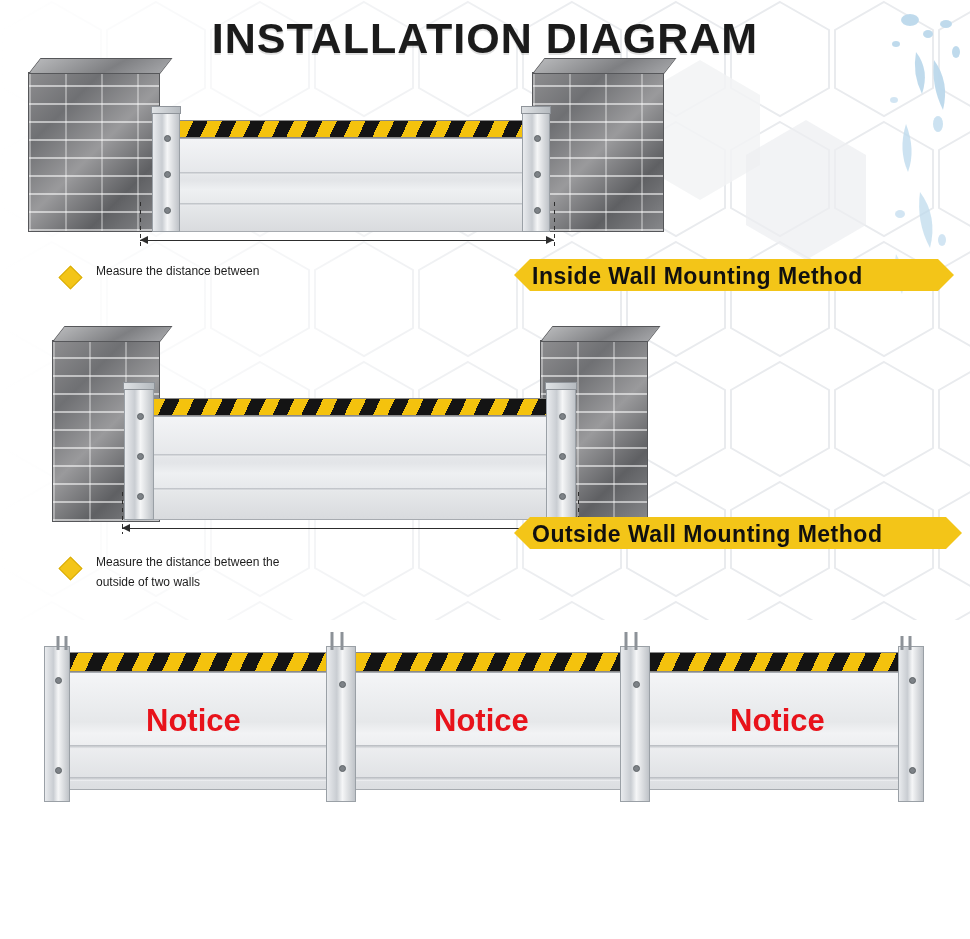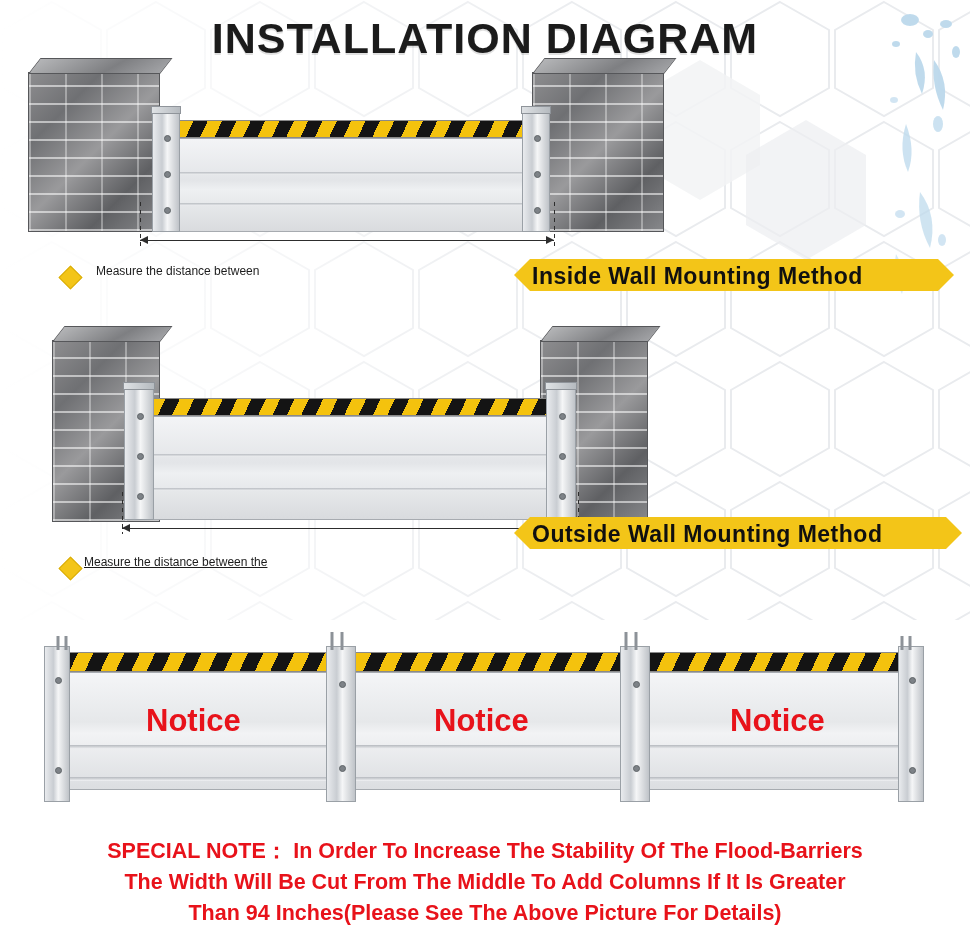--- a/index.html
+++ b/index.html
@@ -267,22 +267,23 @@
       <div class="bolt" style="top:24px;"></div>
       <div class="bolt" style="top:64px;"></div>
       <div class="bolt" style="top:104px;"></div>
     </div>
 
     <div class="tick dash" style="left:122px;top:492px;height:42px;"></div>
     <div class="tick dash" style="left:578px;top:492px;height:42px;"></div>
     <div class="dimline" style="left:122px;top:528px;width:456px;"></div>
 
     <div class="diamond" style="left:62px;top:560px;"></div>
-    <div class="caption" style="left:84px;top:552px;width:360px;text-decoration:underline;">
+    <div class="caption" style="left:96px;top:552px;width:360px;">
       <div>Measure the distance between the</div>
+      <div>outside of two walls</div>
     </div>
 
     <div class="banner" style="left:514px;top:523px;width:448px;">
       <div class="arrowL"></div>
       <div class="bar" style="width:416px;"></div>
       <div class="arrowR"></div>
       <div class="txt">Outside Wall Mounting Method</div>
     </div>
   </div>
 
@@ -328,19 +329,14 @@
         <line x1="862" y1="8" x2="862" y2="22"></line>
         <line x1="870" y1="8" x2="870" y2="22"></line>
       </g>
     </svg>
 
     <div class="notice" style="left:146px;top:703px;">Notice</div>
     <div class="notice" style="left:434px;top:703px;">Notice</div>
     <div class="notice" style="left:730px;top:703px;">Notice</div>
   </div>
 
-  <div class="specialnote">
-    <div>SPECIAL NOTE：  In Order To Increase The Stability Of The Flood-Barriers</div>
-    <div>The Width Will Be Cut From The Middle To Add Columns If It Is Greater</div>
-    <div>Than 94 Inches(Please See The Above Picture For Details)</div>
-  </div>
 
 </div>
 
 </body></html>

